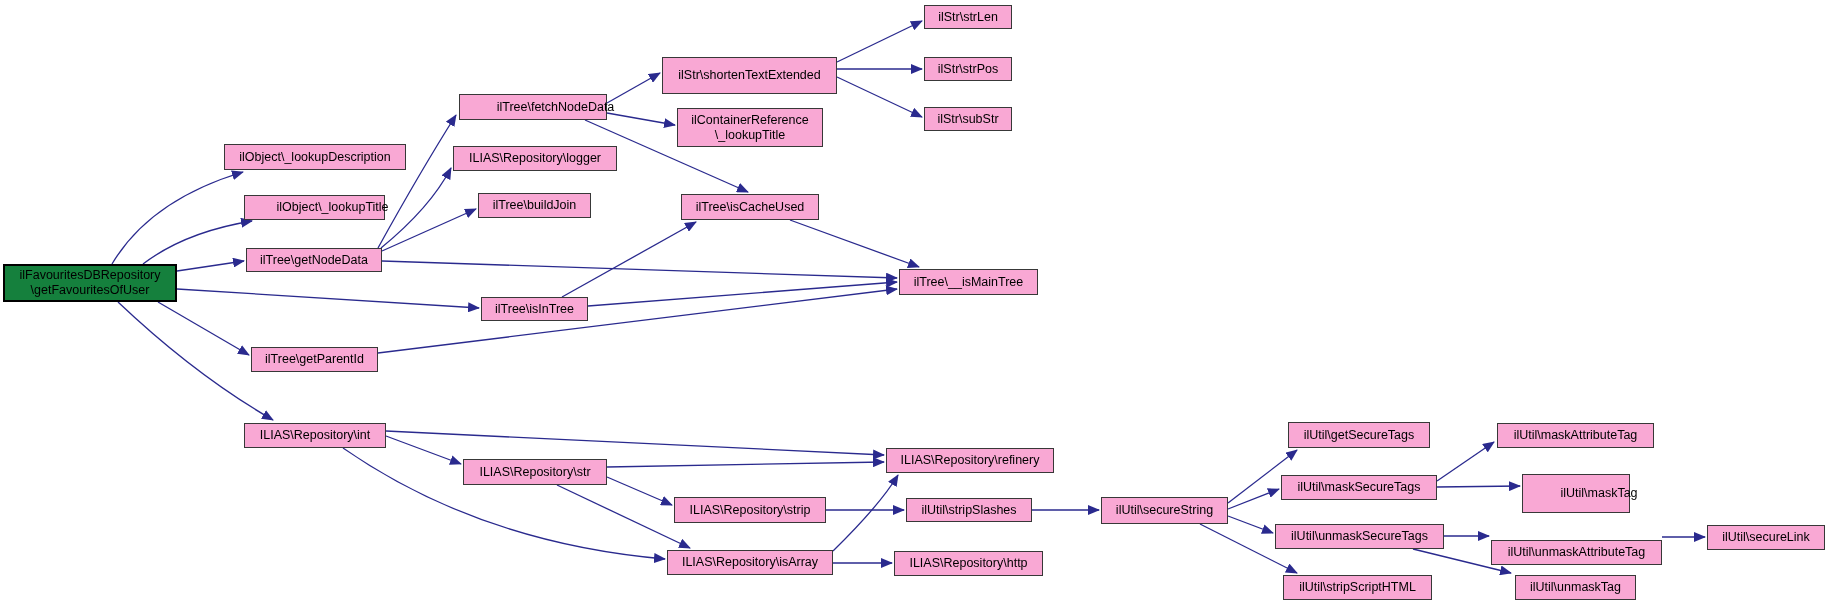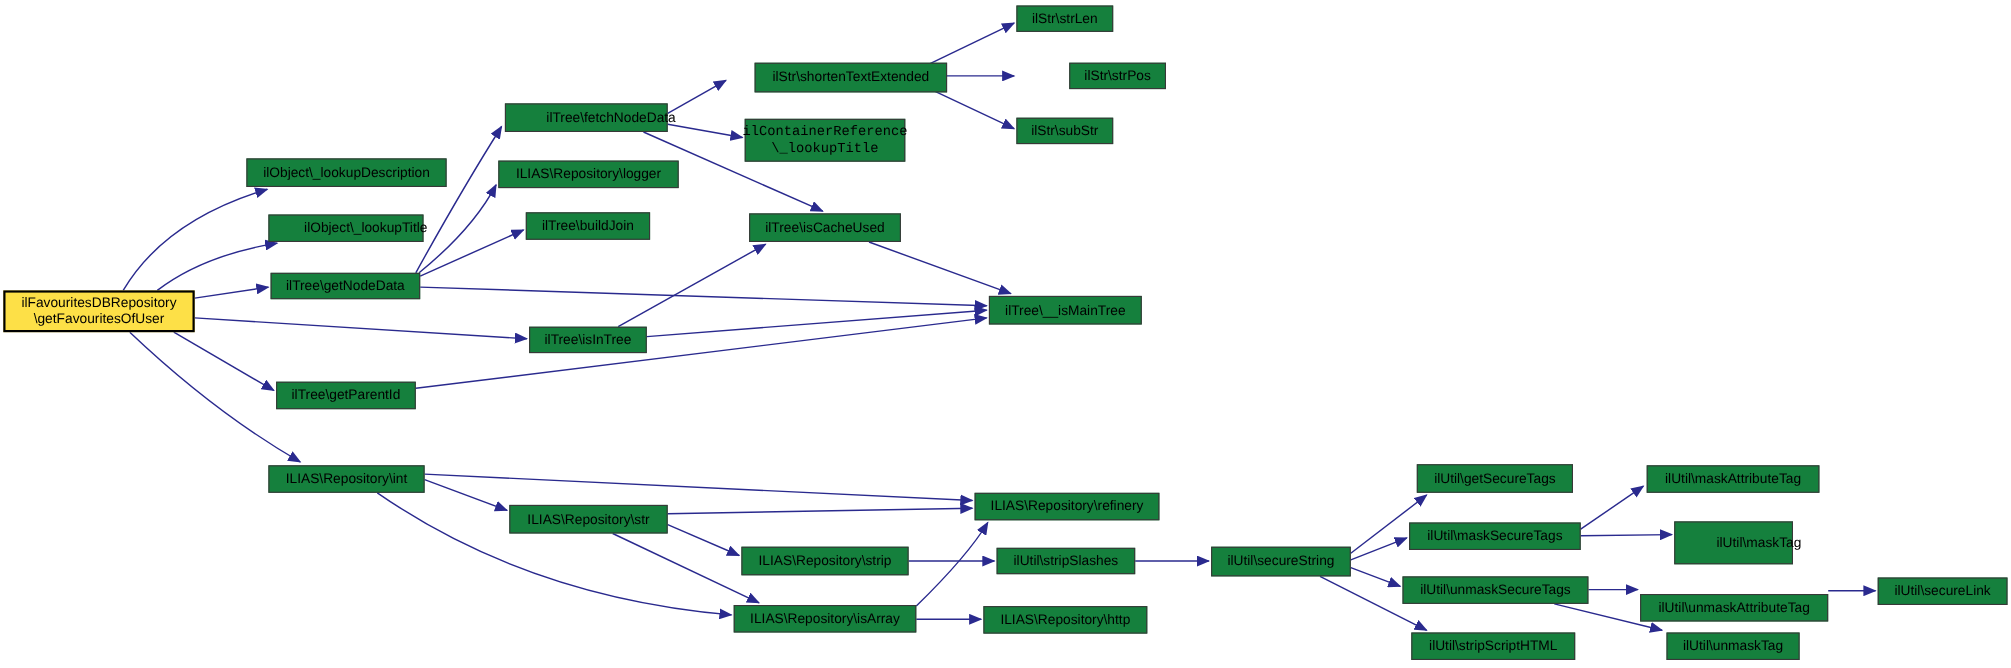--- a/index.html
+++ b/index.html
@@ -16,35 +16,35 @@
     display:block;
   }
   path.edge {
     fill:none;
     stroke:#2a2a8e;
     stroke-width:1.3;
   }
   .node {
     position:absolute;
     box-sizing:border-box;
-    background:#15803d;
+    background:#f9a8d4;
     border:1px solid #383838;
     color:#000000;
     display:flex;
     flex-direction:column;
     align-items:center;
     justify-content:center;
     text-align:center;
     white-space:nowrap;
     font-size:12.5px;
     line-height:1.18;
     cursor:pointer;
   }
   .node.root {
-    background:#fde047;
+    background:#15803d;
     border:2px solid #000000;
   }
   .lbl { pointer-events:none; }
 </style>
 </head>
 <body>
 
 <div class="stage">
   <svg class="edge-layer" id="edge-layer" viewBox="0 0 1828 607" xmlns="http://www.w3.org/2000/svg">
     <defs>
@@ -117,31 +117,31 @@
       </div>
       <div class="node" style="left: 453px; top: 146px; width: 164px; height: 25px;">
         <div class="lbl">ILIAS\Repository\logger</div>
       </div>
       <div class="node" style="left: 478px; top: 193px; width: 113px; height: 25px;">
         <div class="lbl">ilTree\buildJoin</div>
       </div>
       <div class="node" style="left: 481px; top: 297px; width: 107px; height: 24px;">
         <div class="lbl">ilTree\isInTree</div>
       </div>
-      <div class="node" style="left: 686px; top: 57px; width: 175px; height: 27px;">
+      <div class="node" style="left: 662px; top: 57px; width: 175px; height: 37px;">
         <div class="lbl">ilStr\shortenTextExtended</div>
       </div>
-      <div class="node" style="left: 677px; top: 108px; width: 146px; height: 39px; font-family: Liberation Mono, monospace;">
+      <div class="node" style="left: 677px; top: 108px; width: 146px; height: 39px;">
         <div class="lbl">ilContainerReference</div>
         <div class="lbl">\_lookupTitle</div>
       </div>
       <div class="node" style="left: 924px; top: 5px; width: 88px; height: 24px;">
         <div class="lbl">ilStr\strLen</div>
       </div>
-      <div class="node" style="left: 924px; top: 57px; width: 88px; height: 24px; margin-left: 48px;">
+      <div class="node" style="left: 924px; top: 57px; width: 88px; height: 24px;">
         <div class="lbl">ilStr\strPos</div>
       </div>
       <div class="node" style="left: 924px; top: 107px; width: 88px; height: 24px;">
         <div class="lbl">ilStr\subStr</div>
       </div>
       <div class="node" style="left: 681px; top: 194px; width: 138px; height: 26px;">
         <div class="lbl">ilTree\isCacheUsed</div>
       </div>
       <div class="node" style="left: 899px; top: 269px; width: 139px; height: 26px;">
         <div class="lbl">ilTree\__isMainTree</div>

